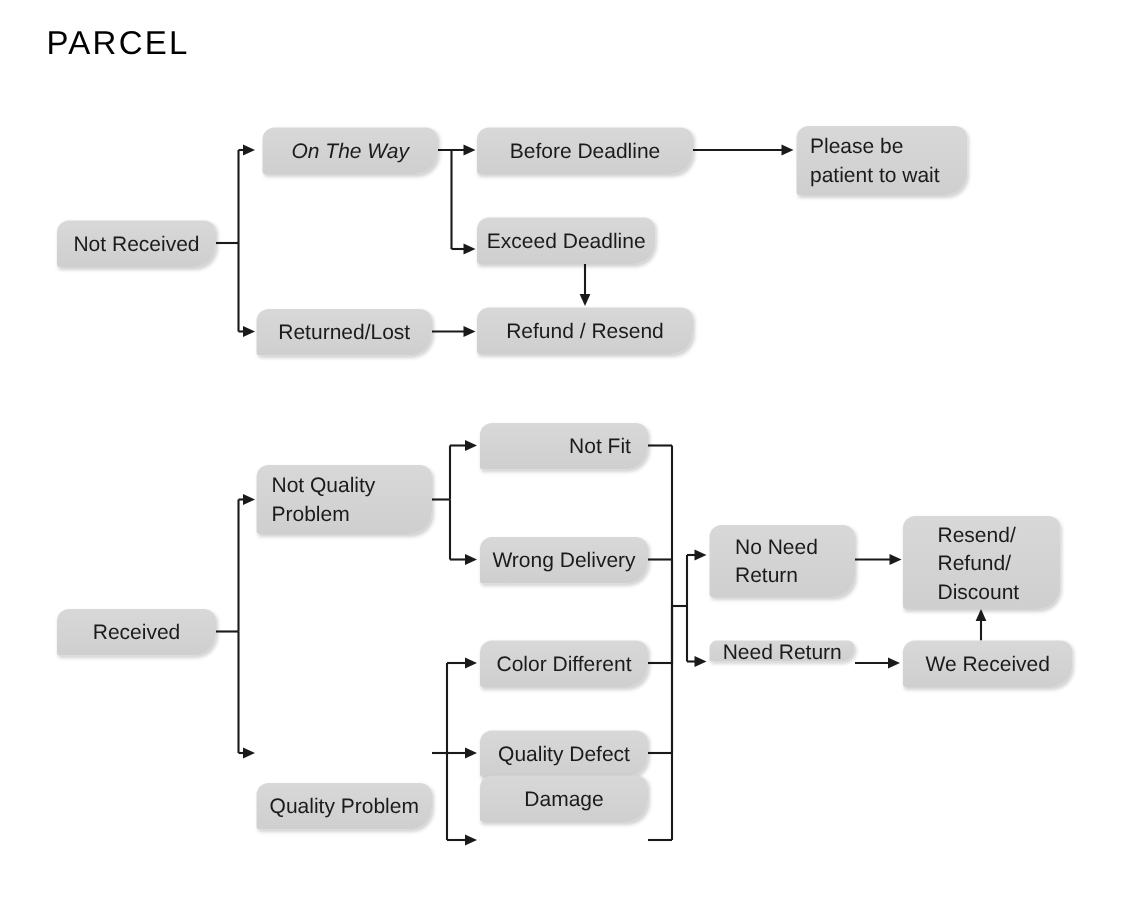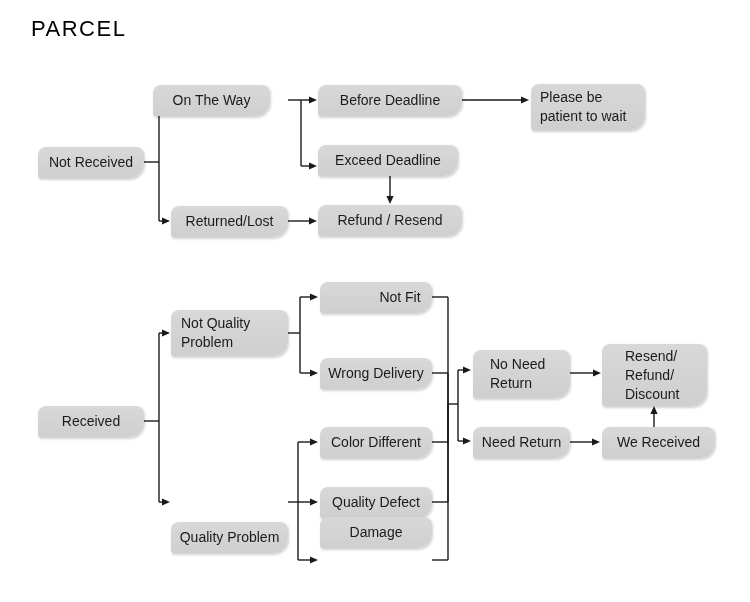--- a/index.html
+++ b/index.html
@@ -164,37 +164,37 @@
         <line x1="570" y1="442" x2="593" y2="442" stroke="#1a1a1a" stroke-width="1.4"></line>
         <polygon points="600,442 592,438.4 592,445.6" fill="#1a1a1a"></polygon>
       </g>
       <g>
         <line x1="654" y1="427" x2="654" y2="413" stroke="#1a1a1a" stroke-width="1.4"></line>
         <polygon points="654,406 650.4,414 657.6,414" fill="#1a1a1a"></polygon>
       </g>
     </svg>
   <div id="nodes-layer">
       <div class="node" style="left: 38px; top: 147px; width: 106px; height: 31px;">Not Received</div>
-      <div class="node" style="left: 153px; top: 85px; width: 117px; height: 31px;">On The Way</div>
+      <div class="node" style="left: 175px; top: 85px; width: 117px; height: 31px; font-style: italic;">On The Way</div>
       <div class="node" style="left: 318px; top: 85px; width: 144px; height: 31px;">Before Deadline</div>
       <div class="node align-left" style="left: 531px; top: 84px; width: 114px; height: 46px; padding-left: 9px;">Please be
 patient to wait</div>
-      <div class="node" style="left: 318px; top: 145px; width: 140px; height: 31px;">Exceed Deadline</div>
+      <div class="node" style="left: 318px; top: 145px; width: 119px; height: 31px;">Exceed Deadline</div>
       <div class="node" style="left: 171px; top: 206px; width: 117px; height: 31px;">Returned/Lost</div>
       <div class="node" style="left: 318px; top: 205px; width: 144px; height: 31px;">Refund / Resend</div>
       <div class="node" style="left: 38px; top: 406px; width: 106px; height: 31px;">Received</div>
       <div class="node align-left" style="left: 171px; top: 310px; width: 117px; height: 46px; padding-left: 10px;">Not Quality
 Problem</div>
       <div class="node" style="left: 171px; top: 487px; width: 117px; height: 31px; margin-top: 35px;">Quality Problem</div>
       <div class="node" style="left: 320px; top: 282px; width: 112px; height: 31px; padding-left: 48px;">Not Fit</div>
       <div class="node" style="left: 320px; top: 358px; width: 112px; height: 31px;">Wrong Delivery</div>
       <div class="node" style="left: 320px; top: 427px; width: 112px; height: 31px;">Color Different</div>
       <div class="node" style="left: 320px; top: 487px; width: 112px; height: 31px;">Quality Defect</div>
       <div class="node" style="left: 320px; top: 517px; width: 112px; height: 31px;">Damage</div>
       <div class="node align-left" style="left: 473px; top: 350px; width: 97px; height: 48px; padding-left: 17px;">No Need
 Return</div>
-      <div class="node" style="left: 473px; top: 427px; width: 97px; height: 31px;">Need Return</div>
+      <div class="node" style="left: 473px; top: 427px; width: 97px; height: 14px;">Need Return</div>
       <div class="node align-left" style="left: 602px; top: 344px; width: 105px; height: 62px; padding-left: 23px;">Resend/
 Refund/
 Discount</div>
       <div class="node" style="left: 602px; top: 427px; width: 113px; height: 31px;">We Received</div>
     </div>
 </div>
 
 </body></html>

